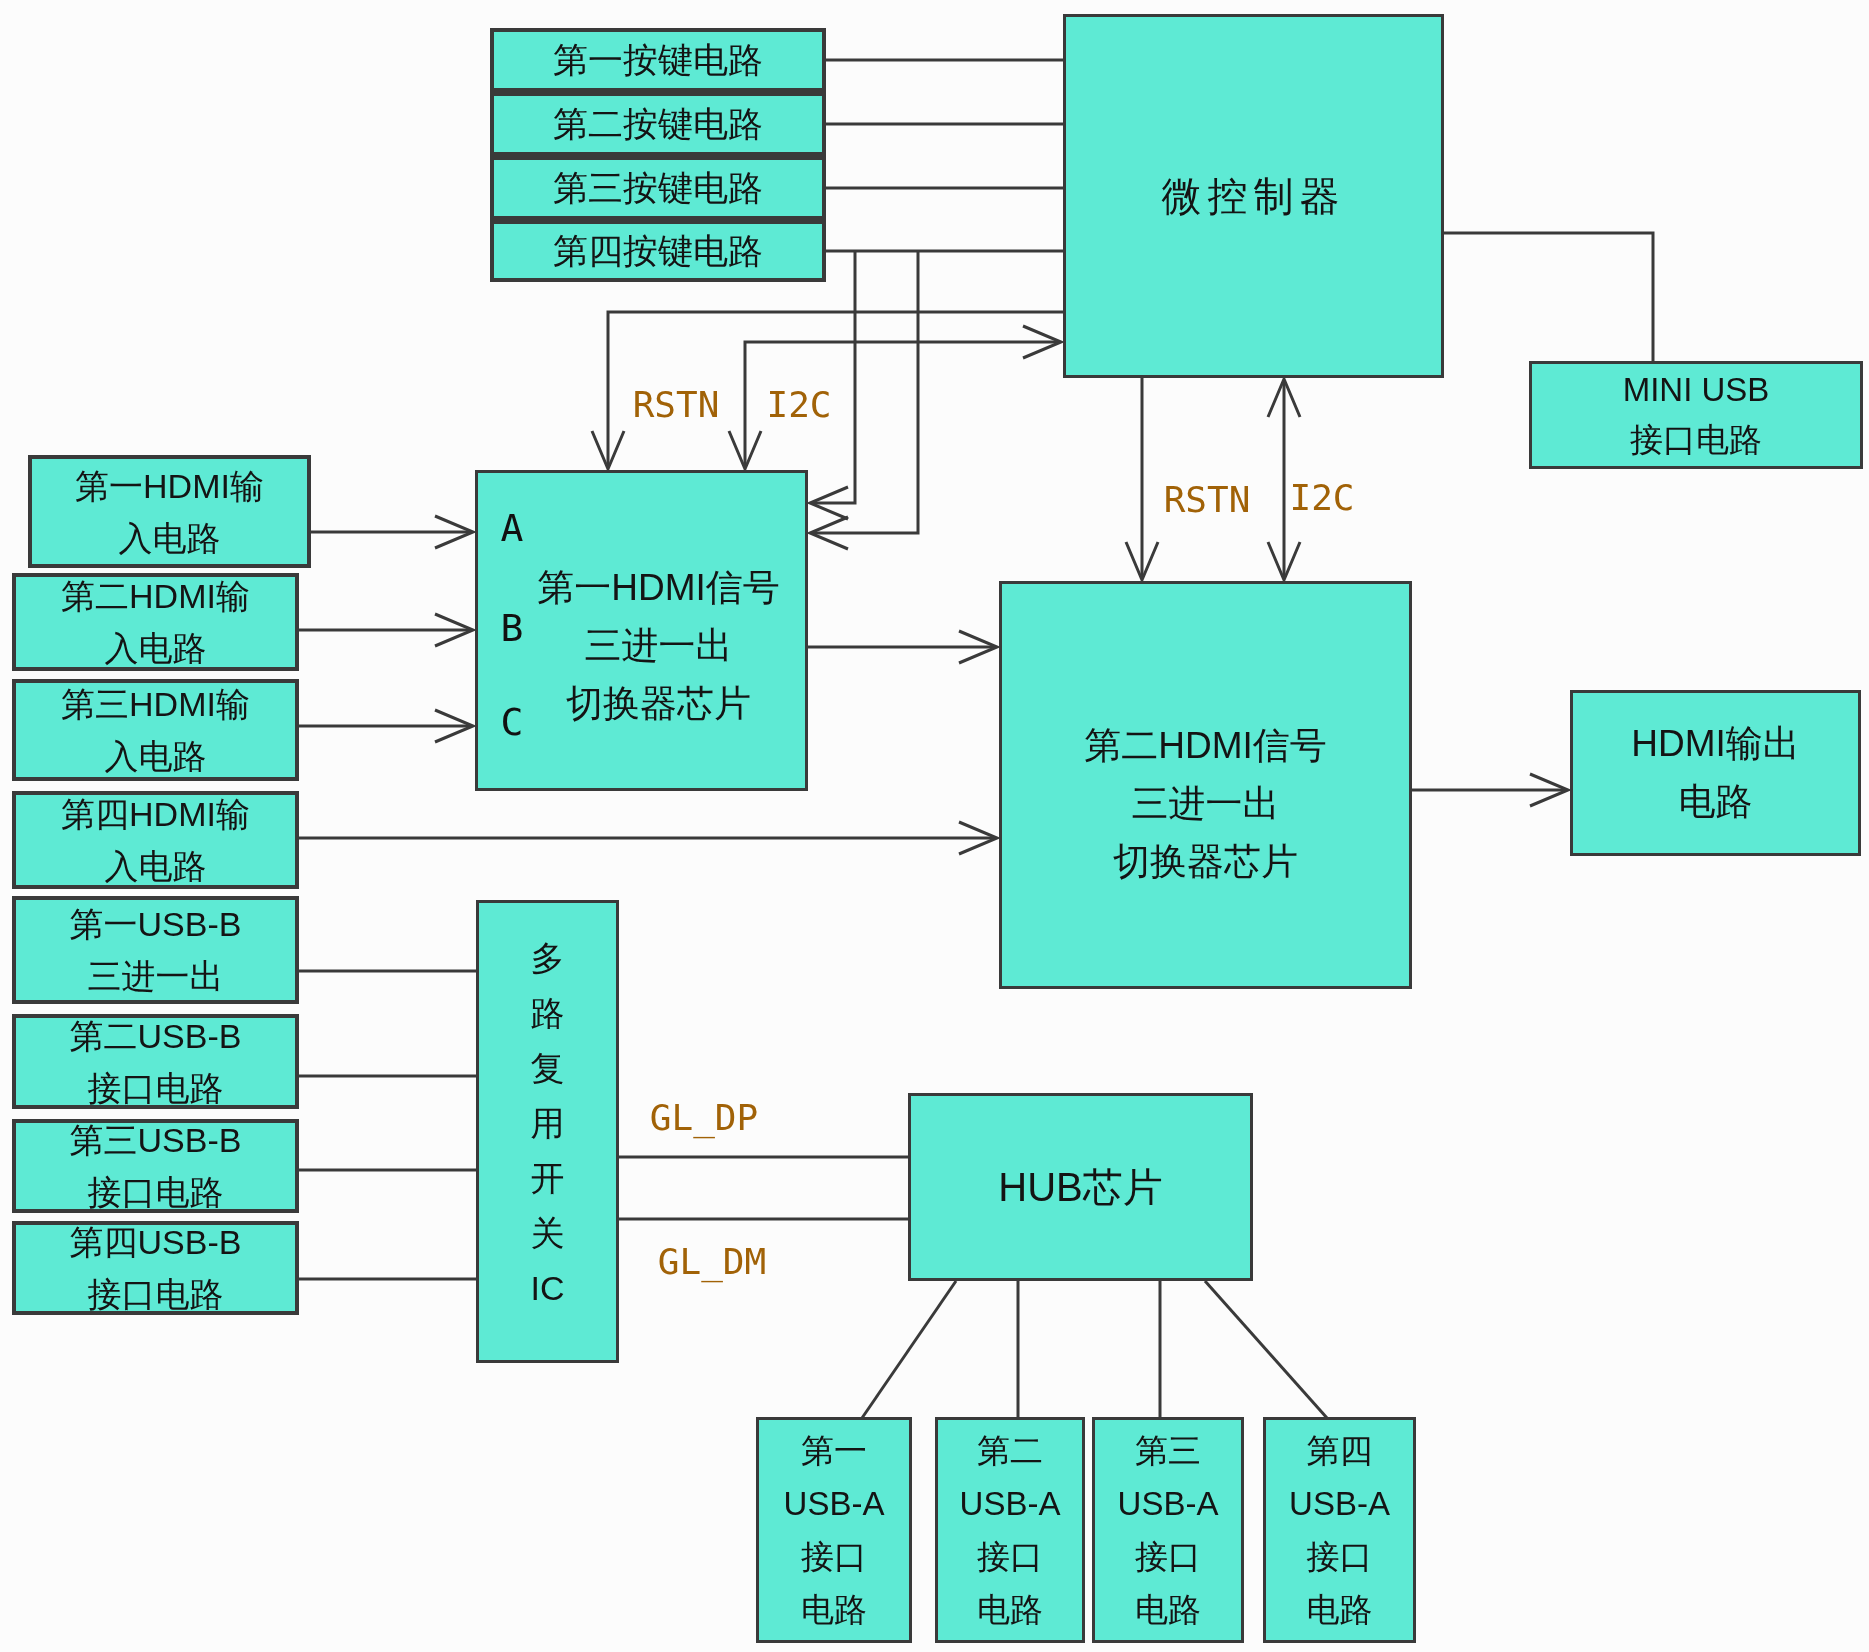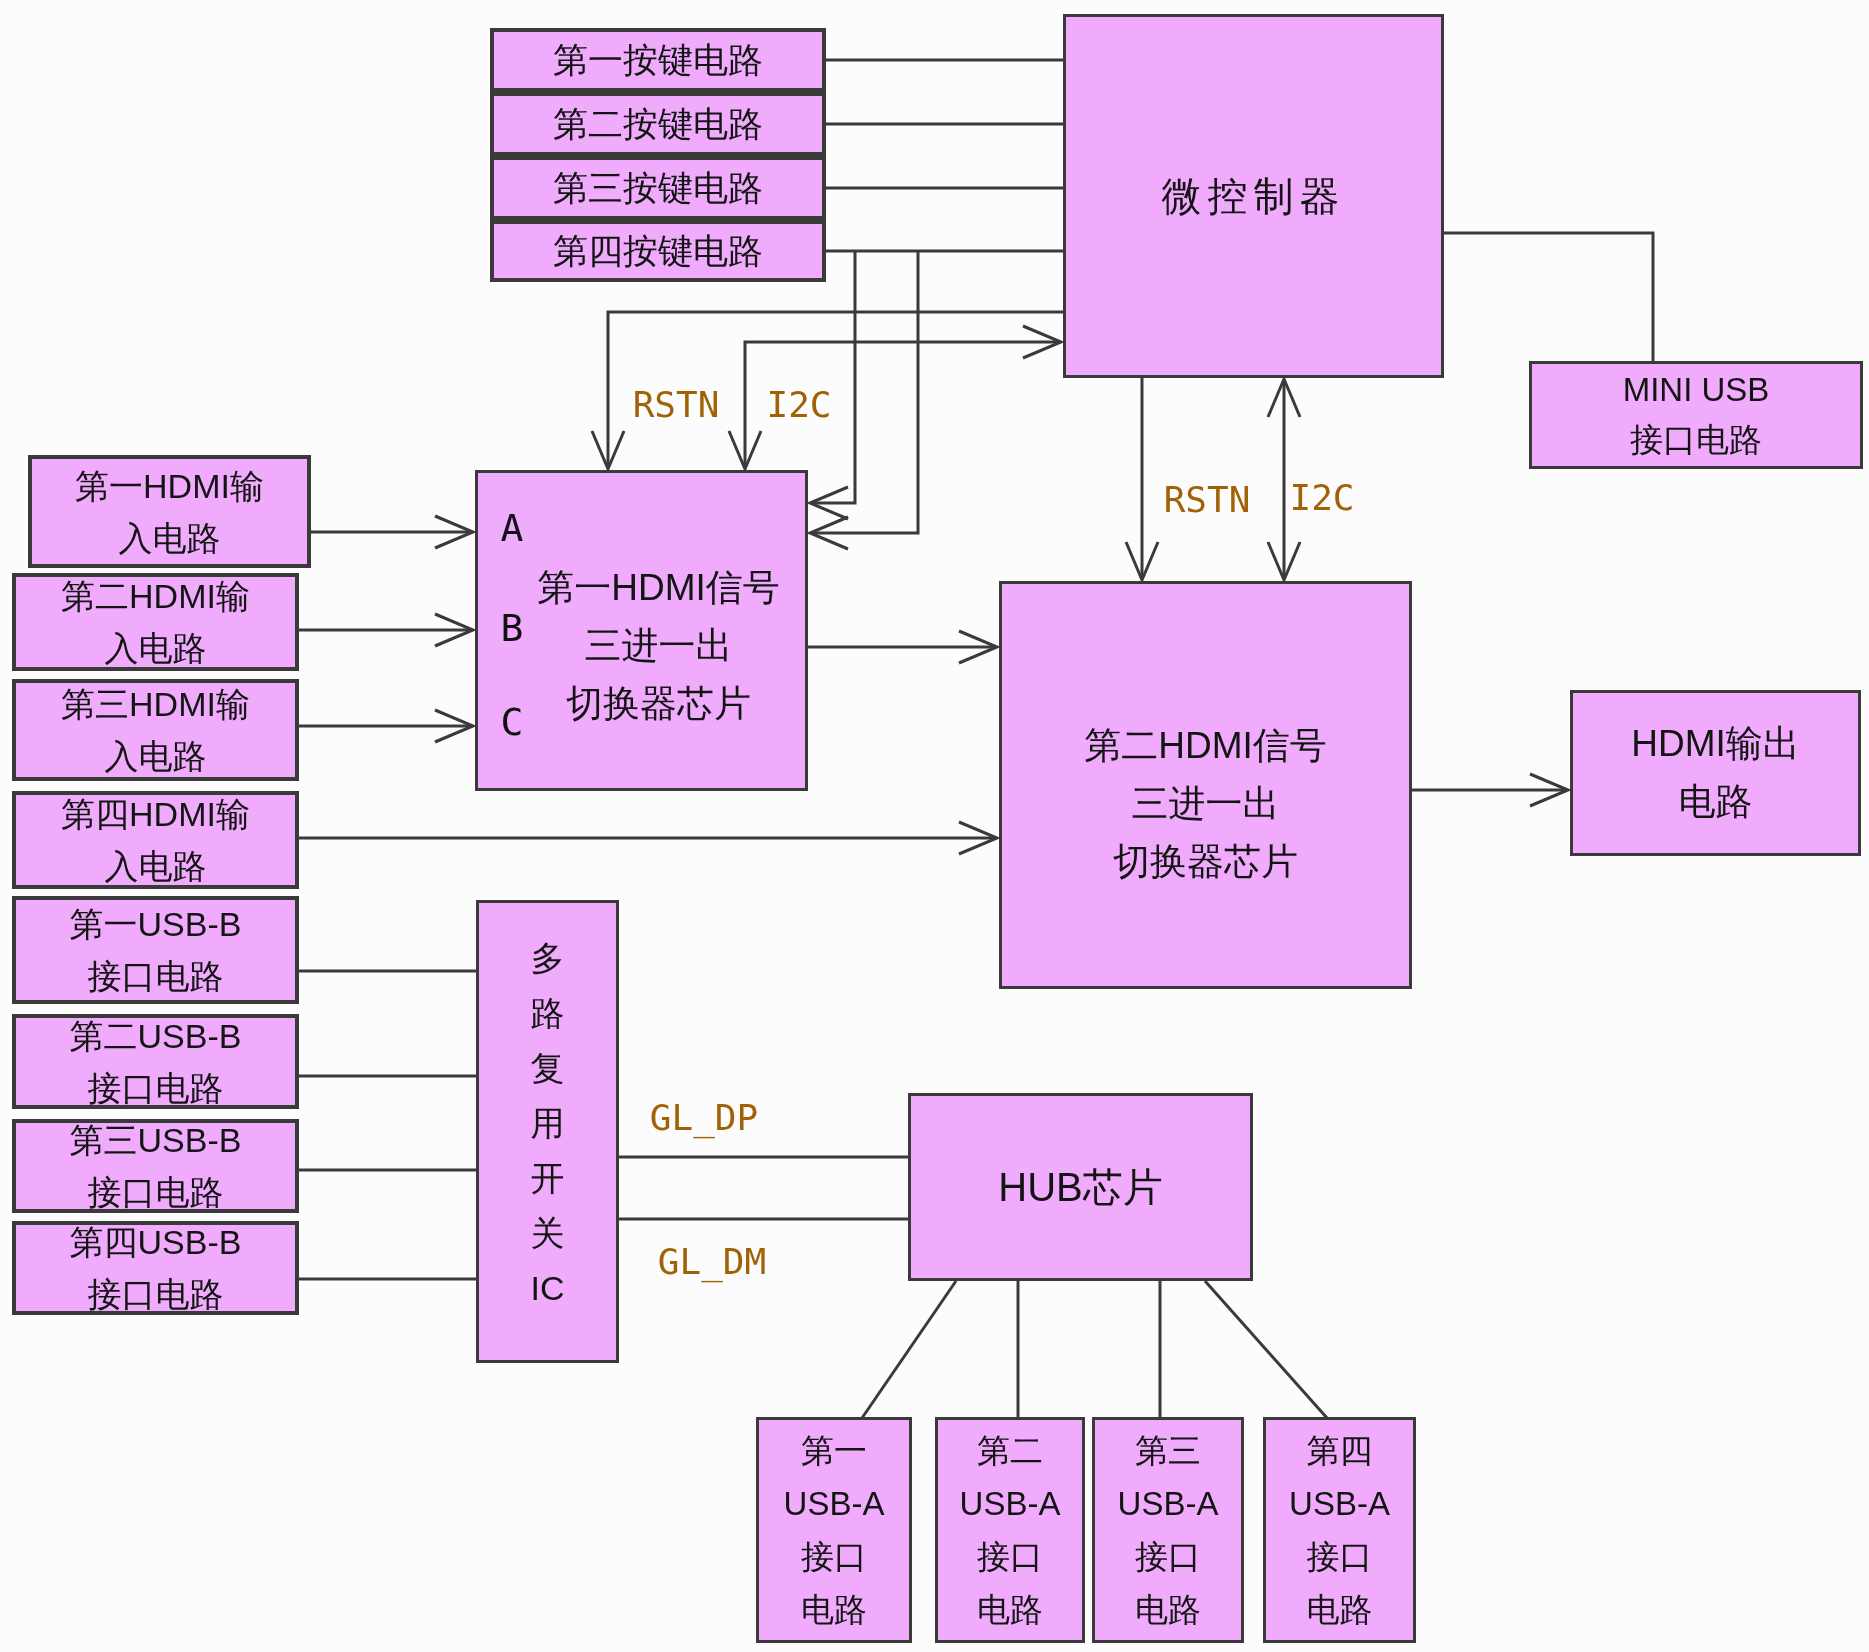--- a/index.html
+++ b/index.html
@@ -1,20 +1,20 @@
 <!DOCTYPE html>
 <html><head>
 <meta charset="utf-8">
 <style>
   html,body{margin:0;padding:0;background:#fcfcfc;}
   #stage{position:relative;width:1869px;height:1652px;background:#fcfcfc;overflow:hidden;
          font-family:"Liberation Sans","DejaVu Sans",sans-serif;color:#141414;}
   #wires{position:absolute;left:0;top:0;width:1869px;height:1652px;}
   #wires path{stroke:#3a3a3a;stroke-width:3;fill:none;}
-  .box{position:absolute;box-sizing:border-box;background:#f0abfc;border:3px solid #3a3a3a;
+  .box{position:absolute;box-sizing:border-box;background:#5eead4;border:3px solid #3a3a3a;
        display:flex;align-items:center;justify-content:center;text-align:center;
        white-space:pre-line;line-height:52px;font-size:34px;}
   .thick{border-width:4px;}
   
   #btn1{left:490px;top:28px;width:336px;height:64px;font-size:35px;}
   #btn2{left:490px;top:92px;width:336px;height:64px;font-size:35px;}
   #btn3{left:490px;top:156px;width:336px;height:64px;font-size:35px;}
   #btn4{left:490px;top:220px;width:336px;height:62px;font-size:35px;}
   
   #mcu{left:1063px;top:14px;width:381px;height:364px;font-size:40px;letter-spacing:6px;}
@@ -132,21 +132,21 @@
   <div class="box thick" id="hdmi_in1">第一HDMI输
 入电路</div>
   <div class="box thick" id="hdmi_in2">第二HDMI输
 入电路</div>
   <div class="box thick" id="hdmi_in3">第三HDMI输
 入电路</div>
   <div class="box thick" id="hdmi_in4">第四HDMI输
 入电路</div>
 
   <div class="box thick" id="usb_b1">第一USB-B
-接口电路</div>
+三进一出</div>
   <div class="box thick" id="usb_b2">第二USB-B
 接口电路</div>
   <div class="box thick" id="usb_b3">第三USB-B
 接口电路</div>
   <div class="box thick" id="usb_b4">第四USB-B
 接口电路</div>
 
   <div class="box" id="sw1">第一HDMI信号
 三进一出
 切换器芯片</div>

